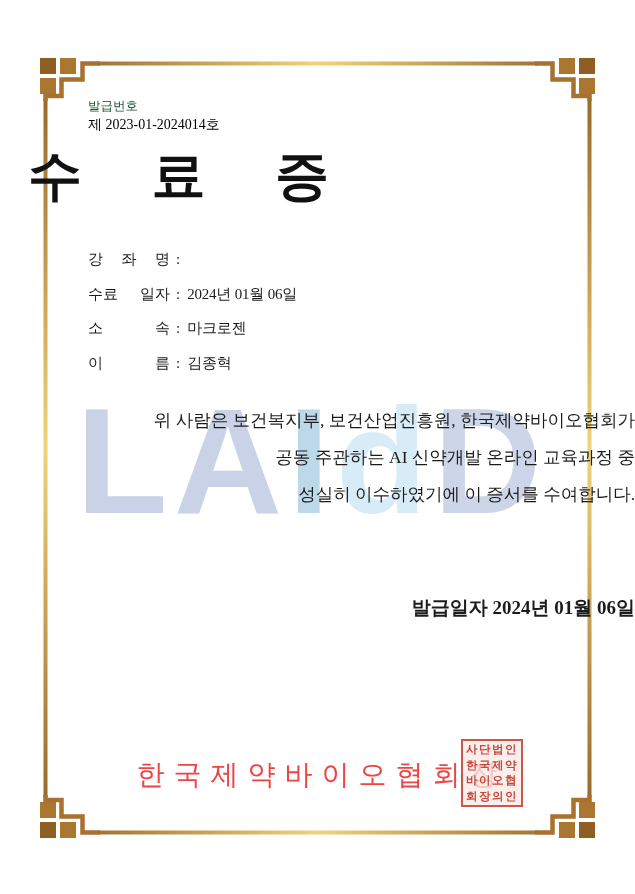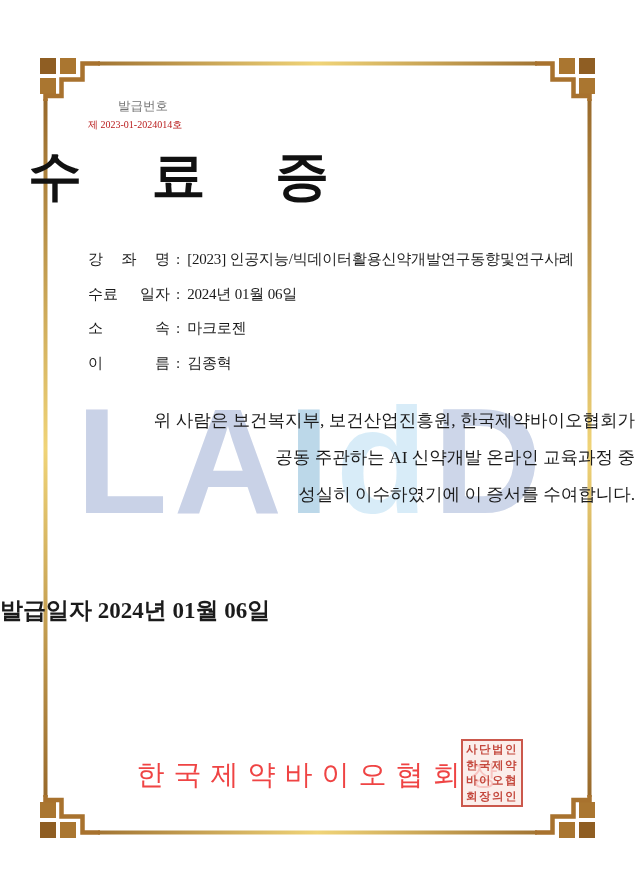--- a/index.html
+++ b/index.html
@@ -4,22 +4,22 @@
 <style>
   html,body { margin:0; padding:0; background:#ffffff; }
   .page {
     position:relative; width:635px; height:894px; background:#fff;
     overflow:hidden; font-family:"Liberation Serif","DejaVu Serif",serif;
     color:#1b1b1b;
   }
   .frame { position:absolute; left:0; top:0; width:635px; height:894px; z-index:1; }
 
   .issue-no { position:absolute; left:88px; top:98px; z-index:3; }
-  .issue-no .lbl { font-size:12.5px; line-height:17px; color:#737373;margin-left:30px; }
-  .issue-no .num { font-size:10px; line-height:19px; color:#b91c1c; }
+  .issue-no .lbl { font-size:12.5px; line-height:17px; color:#14532d; }
+  .issue-no .num { font-size:14px; line-height:19px; color:#000000; }
 
   .title {
     position:absolute; left:0; top:140px; width:100%; 
     font-size:54px; font-weight:700; letter-spacing:28px; margin-left:0;
     text-indent:28px; color:#111; z-index:3;
   }
 
   .fields { position:absolute; left:88px; top:250px; width:500px; z-index:3; }
   .field-row { display:flex; align-items:baseline; height:34.5px; font-size:15px; white-space:nowrap; }
   .field-label { display:inline-block; width:82px; text-align:justify; text-align-last:justify; }
@@ -32,22 +32,22 @@
     font-size:150px; font-weight:700; line-height:1; letter-spacing:6px;
     opacity:0.95; user-select:none;
   }
 
   .body-par {
     position:absolute; left:0; top:402px; width:100%; text-align:right;
     font-size:17.5px; line-height:37px; color:#1b1b1b; z-index:3;
   }
 
   .issue-date {
-    position:absolute; left:0; top:595px; width:100%; text-align:left;
-    font-size:23px; font-weight:600; z-index:3;font-family:Liberation Serif, serif;
+    position:absolute; left:0; top:595px; width:100%; text-align:right;
+    font-size:19px; font-weight:600; z-index:3;font-family:Liberation Serif, serif;
   }
 
   .signer {
     position:absolute; left:0; top:756px; width:100%; text-align:center;
     font-size:28px; font-weight:400; letter-spacing:1px; color:#ef4444; z-index:3;
   }
 
   .seal {
     position:absolute; left:461px; top:739px; width:58px; height:60px;
     border:2.5px solid #cb584c; padding:2px 0; z-index:4;
@@ -98,21 +98,20 @@
     <div class="lbl">발급번호</div>
     <div class="num">제 2023-01-2024014호</div>
   </div>
 
   <div class="title">수 료 증</div>
 
   <div class="fields">
     <div class="field-row">
       <span class="field-label">강 좌 명</span>
         <span class="field-colon">:</span>
-        <span class="field-value">[2023] 인공지능/빅데이터활용신약개발연구동향및연구사례</span>
     </div>
     <div class="field-row">
       <span class="field-label">수료 일자</span>
         <span class="field-colon">:</span>
         <span class="field-value">2024년 01월 06일</span>
     </div>
     <div class="field-row">
       <span class="field-label">소 속</span>
         <span class="field-colon">:</span>
         <span class="field-value">마크로젠</span>

